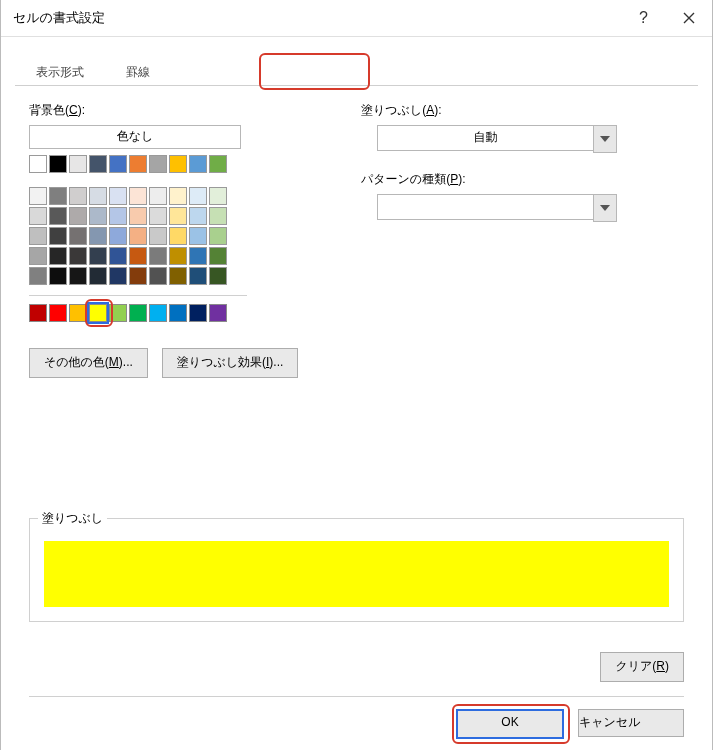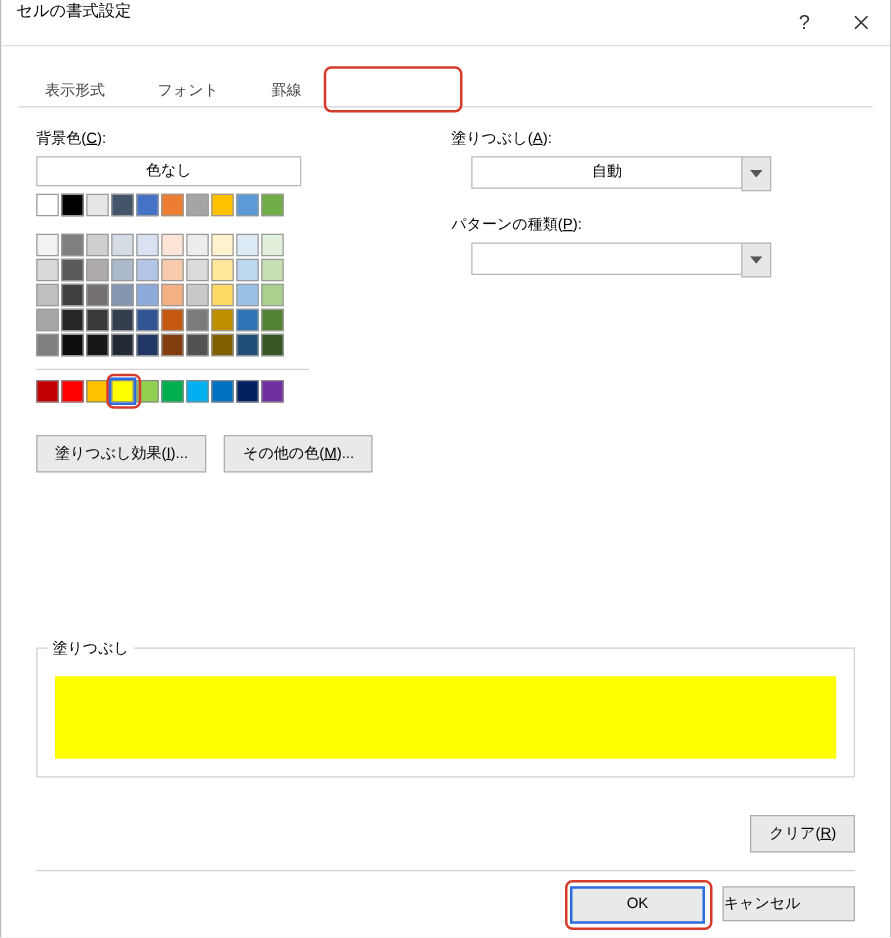--- a/index.html
+++ b/index.html
@@ -1,17 +1,17 @@
 <!DOCTYPE html>
 <html><head>
 <meta charset="utf-8">
 <style>
   html,body{margin:0;padding:0;font-family:"Meiryo UI","Segoe UI",sans-serif;font-size:12px;background:#ededed;}
   .window{width:713px;height:750px;box-sizing:border-box;background:#fff;border-left:1px solid #bbb;border-right:1px solid #bbb;position:relative;}
-  .titlebar{height:36px;display:flex;border-bottom:1px solid #e0e0e0;}
+  .titlebar{height:36px;display:flex;align-items:center;border-bottom:1px solid #e0e0e0;}
   .titlebar-title{margin-left:12px;font-size:13px;}
   .titlebar-spacer{flex:1;}
   .titlebar-btn{width:46px;height:36px;display:flex;align-items:center;justify-content:center;color:#333;}
   .tabstrip{display:flex;align-items:flex-end;height:34px;margin:14px 14px 0 14px;border-bottom:1px solid #cfcfcf;}
   .tab{height:28px;line-height:28px;padding:0 20px;color:#444;border:1px solid transparent;border-bottom:none;position:relative;top:1px;cursor:pointer;}
   .tab.active{border-color:#cfcfcf;background:#fff;}
   .tab-highlight{position:absolute;border:2px solid #D63A2B;border-radius:6px;pointer-events:none;}
   .body{padding:16px 28px 0 28px;}
   .cols{display:flex;gap:32px;}
   .col-left{width:300px;}
@@ -61,21 +61,20 @@
     </div>
     <div class="titlebar-btn">
       <svg width="12" height="12" viewBox="0 0 12 12">
           <path d="M1 1 L11 11 M11 1 L1 11" stroke="#333" stroke-width="1.4"></path>
         </svg>
     </div>
   </div>
 
   <div class="tabstrip">
     <div class="tab">表示形式</div>
-    <div class="tab">フォント</div>
     <div class="tab">罫線</div>
   </div>
   <div class="tab-highlight" id="tab-hl" style="left: 258.125px; top: 53px; width: 107.125px; height: 33px;"></div>
 
   <div class="body">
     <div class="cols">
 
       <div class="col-left">
         <div class="label">
           <span>背景色(</span><span class="under">C</span><span>):</span>
@@ -167,24 +166,24 @@
             <div class="std-swatch" id="std-4" style="background: rgb(146, 208, 80);"></div>
             <div class="std-swatch" id="std-5" style="background: rgb(0, 176, 80);"></div>
             <div class="std-swatch" id="std-6" style="background: rgb(0, 176, 240);"></div>
             <div class="std-swatch" id="std-7" style="background: rgb(0, 112, 192);"></div>
             <div class="std-swatch" id="std-8" style="background: rgb(0, 32, 96);"></div>
             <div class="std-swatch" id="std-9" style="background: rgb(112, 48, 160);"></div>
           </div>
 
         <div class="btnrow">
           <div class="btn">
+            <span>その他の色(</span><span class="under">M</span><span>)...</span>
+          </div>
+          <div class="btn">
             <span>塗りつぶし効果(</span><span class="under">I</span><span>)...</span>
-          </div>
-          <div class="btn">
-            <span>その他の色(</span><span class="under">M</span><span>)...</span>
           </div>
         </div>
       </div>
 
       <div class="col-right">
         <div class="label">
           <span>塗りつぶし(</span><span class="under">A</span><span>):</span>
         </div>
         <div class="combo" style="margin:4px 16px 18px 16px;width:240px;">
           <div class="combo-input">自動</div>

